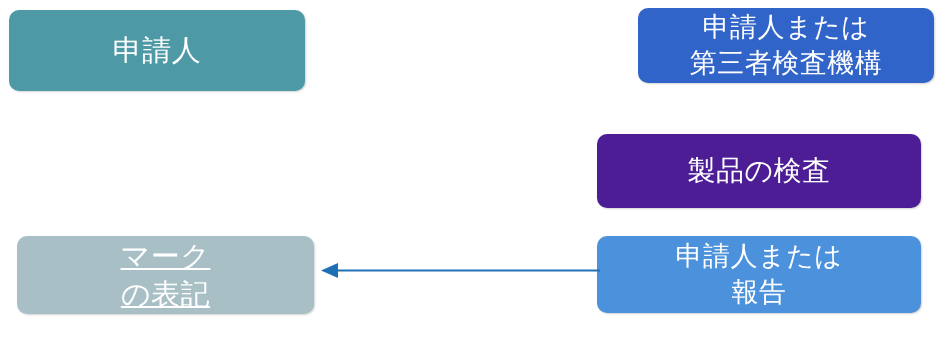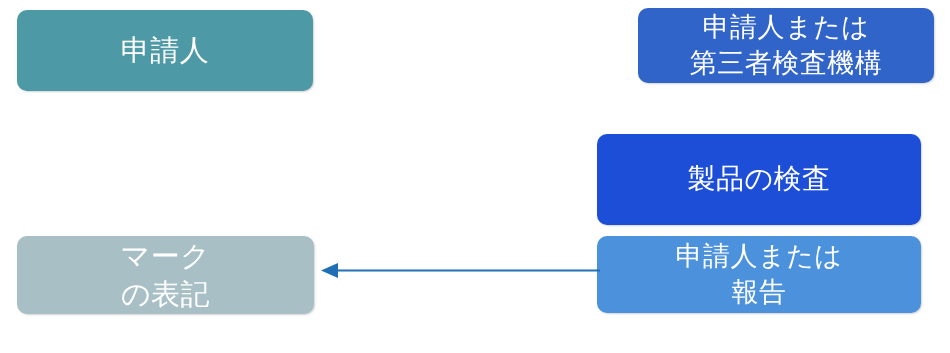--- a/index.html
+++ b/index.html
@@ -26,59 +26,60 @@
     color: #ffffff;
     border-radius: 10px;
     box-sizing: border-box;
     line-height: 1.32;
     white-space: pre-line;
     letter-spacing: 0.5px;
     font-weight: 400;
     box-shadow: 1px 1px 2px rgba(0,0,0,0.18);
   }
   #node-applicant {
-    left: 17px;
+    left: 9px;
     top: 10px;
     width: 296px;
     height: 81px;
     background: #4E99A6;
     font-size: 29px;
   }
   #node-inspection-body {
     left: 597px;
     top: 8px;
     width: 296px;
     height: 75px;
     background: #3164C8;
     font-size: 27px;
     margin-left: 41px;
   }
   #node-product-inspection {
     left: 597px;
     top: 134px;
     width: 324px;
-    height: 91px;
-    background: #1d4ed8;
+    height: 74px;
+    background: #4c1d95;
     font-size: 28px;
   }
   #node-report {
     left: 597px;
     top: 236px;
     width: 324px;
     height: 77px;
     background: #4B91DB;
     font-size: 27px;
   }
   #node-mark {
     left: 17px;
     top: 236px;
     width: 297px;
     height: 78px;
     background: #A7BFC5;
     font-size: 29px;
+    text-decoration: underline;
   }
   #arrow-report-to-mark {
     position: absolute;
     left: 318px;
     top: 256px;
     width: 282px;
     height: 30px;
     overflow: visible;
   }
 </style>

